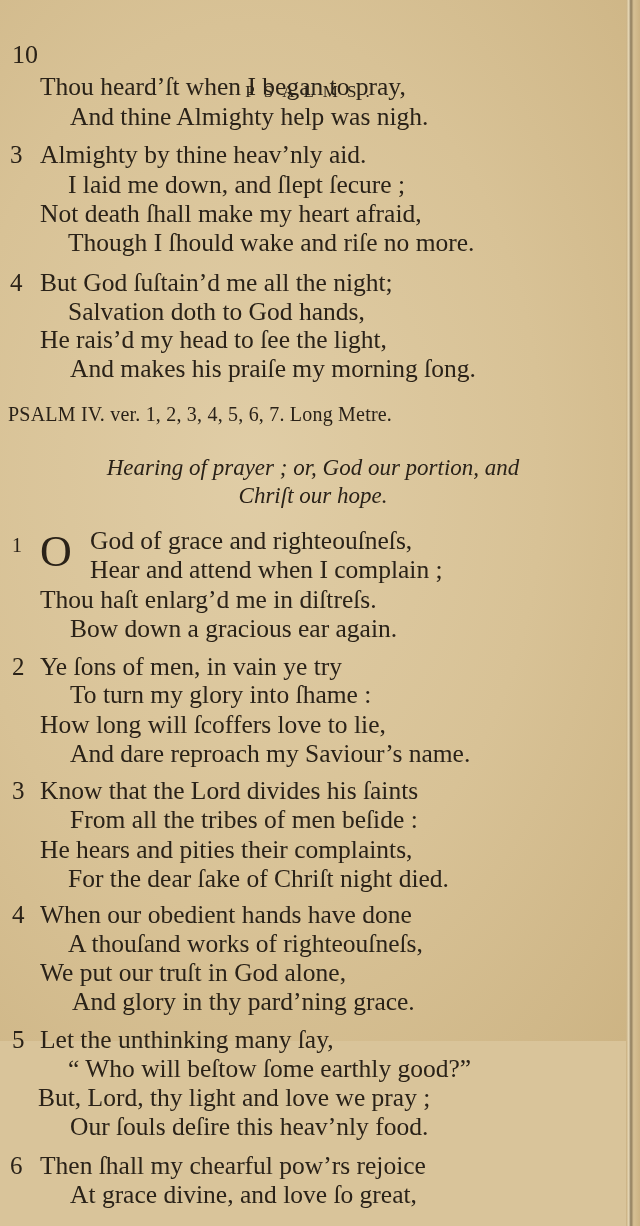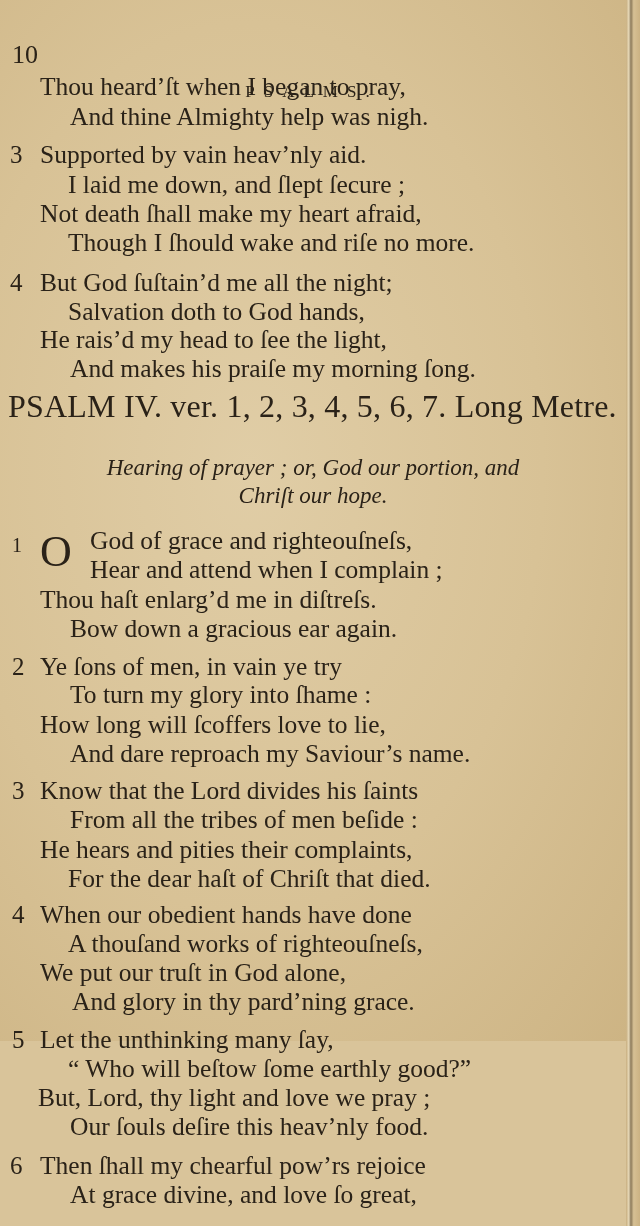--- a/index.html
+++ b/index.html
@@ -16,39 +16,39 @@
   }
   .edge {
     position: absolute; top: 0; right: 0; width: 14px; height: 1226px;
     background: linear-gradient(90deg, #c8ae7e 0%, #e6d8b8 20%, #8c7a5a 35%, #d6c094 55%, #cbb283 100%);
   }
   .running-head { position: absolute; top: 40px; left: 12px; width: 600px; height: 30px; }
   .page-number { position: absolute; left: 0; top: 0; font-size: 26px; }
   .running-title { position: absolute; left: 0; width: 600px; top: 2px; text-align: center; font-size: 17px; letter-spacing: 9px; margin-top: 40px; }
   .line { position: absolute; font-size: 25.5px; white-space: nowrap; line-height: 30px; }
   .verse-num { position: absolute; font-size: 25px; line-height: 30px; }
-  .psalm-heading { position: absolute; left: 8px; top: 388px; font-size: 32px; white-space: nowrap; letter-spacing: 0.2px; }
+  .psalm-heading { position: absolute; left: 8px; top: 403px; font-size: 20px; white-space: nowrap; letter-spacing: 0.2px; }
   .subtitle { position: absolute; left: 0; width: 626px; text-align: center; font-style: italic; font-size: 23px; line-height: 28px; }
   .dropcap { position: absolute; left: 40px; top: 530px; font-size: 44px; line-height: 44px; }
 </style>
 </head>
 <body>
 
 <div class="page">
 
   <div class="running-head">
     <span class="page-number">10</span>
     <span class="running-title">PSALMS.</span>
   </div>
 
   <div class="line" style="left:40px;top:72px">Thou heard’ſt when I began to pray,</div>
   <div class="line" style="left:70px;top:102px">And thine Almighty help was nigh.</div>
 
   <span class="verse-num" style="left:10px;top:140px">3</span>
-  <div class="line" style="left:40px;top:140px">Supported by vain heav’nly aid.</div>
+  <div class="line" style="left:40px;top:140px">Almighty by thine heav’nly aid.</div>
   <div class="line" style="left:68px;top:170px">I laid me down, and ſlept ſecure ;</div>
   <div class="line" style="left:40px;top:199px">Not death ſhall make my heart afraid,</div>
   <div class="line" style="left:68px;top:228px">Though I ſhould wake and riſe no more.</div>
 
   <span class="verse-num" style="left:10px;top:268px">4</span>
   <div class="line" style="left:40px;top:268px">But God ſuſtain’d me all the night;</div>
   <div class="line" style="left:68px;top:297px">Salvation doth to God hands,</div>
   <div class="line" style="left:40px;top:325px">He rais’d my head to ſee the light,</div>
   <div class="line" style="left:70px;top:354px">And makes his praiſe my morning ſong.</div>
 
@@ -66,21 +66,21 @@
   <span class="verse-num" style="left:12px;top:652px">2</span>
   <div class="line" style="left:40px;top:652px">Ye ſons of men, in vain ye try</div>
   <div class="line" style="left:70px;top:680px">To turn my glory into ſhame :</div>
   <div class="line" style="left:70px;top:739px">And dare reproach my Saviour’s name.</div>
   <div class="line" style="left:40px;top:710px">How long will ſcoffers love to lie,</div>
 
   <span class="verse-num" style="left:12px;top:776px">3</span>
   <div class="line" style="left:40px;top:776px">Know that the Lord divides his ſaints</div>
   <div class="line" style="left:70px;top:805px">From all the tribes of men beſide :</div>
   <div class="line" style="left:40px;top:835px">He hears and pities their complaints,</div>
-  <div class="line" style="left:68px;top:864px">For the dear haſt of Chriſt that died.</div>
+  <div class="line" style="left:68px;top:864px">For the dear ſake of Chriſt night died.</div>
 
   <span class="verse-num" style="left:12px;top:900px">4</span>
   <div class="line" style="left:40px;top:900px">When our obedient hands have done</div>
   <div class="line" style="left:68px;top:929px">A thouſand works of righteouſneſs,</div>
   <div class="line" style="left:40px;top:958px">We put our truſt in God alone,</div>
   <div class="line" style="left:72px;top:987px">And glory in thy pard’ning grace.</div>
 
   <span class="verse-num" style="left:12px;top:1025px">5</span>
   <div class="line" style="left:40px;top:1025px">Let the unthinking many ſay,</div>
   <div class="line" style="left:68px;top:1054px">“ Who will beſtow ſome earthly good?”</div>

